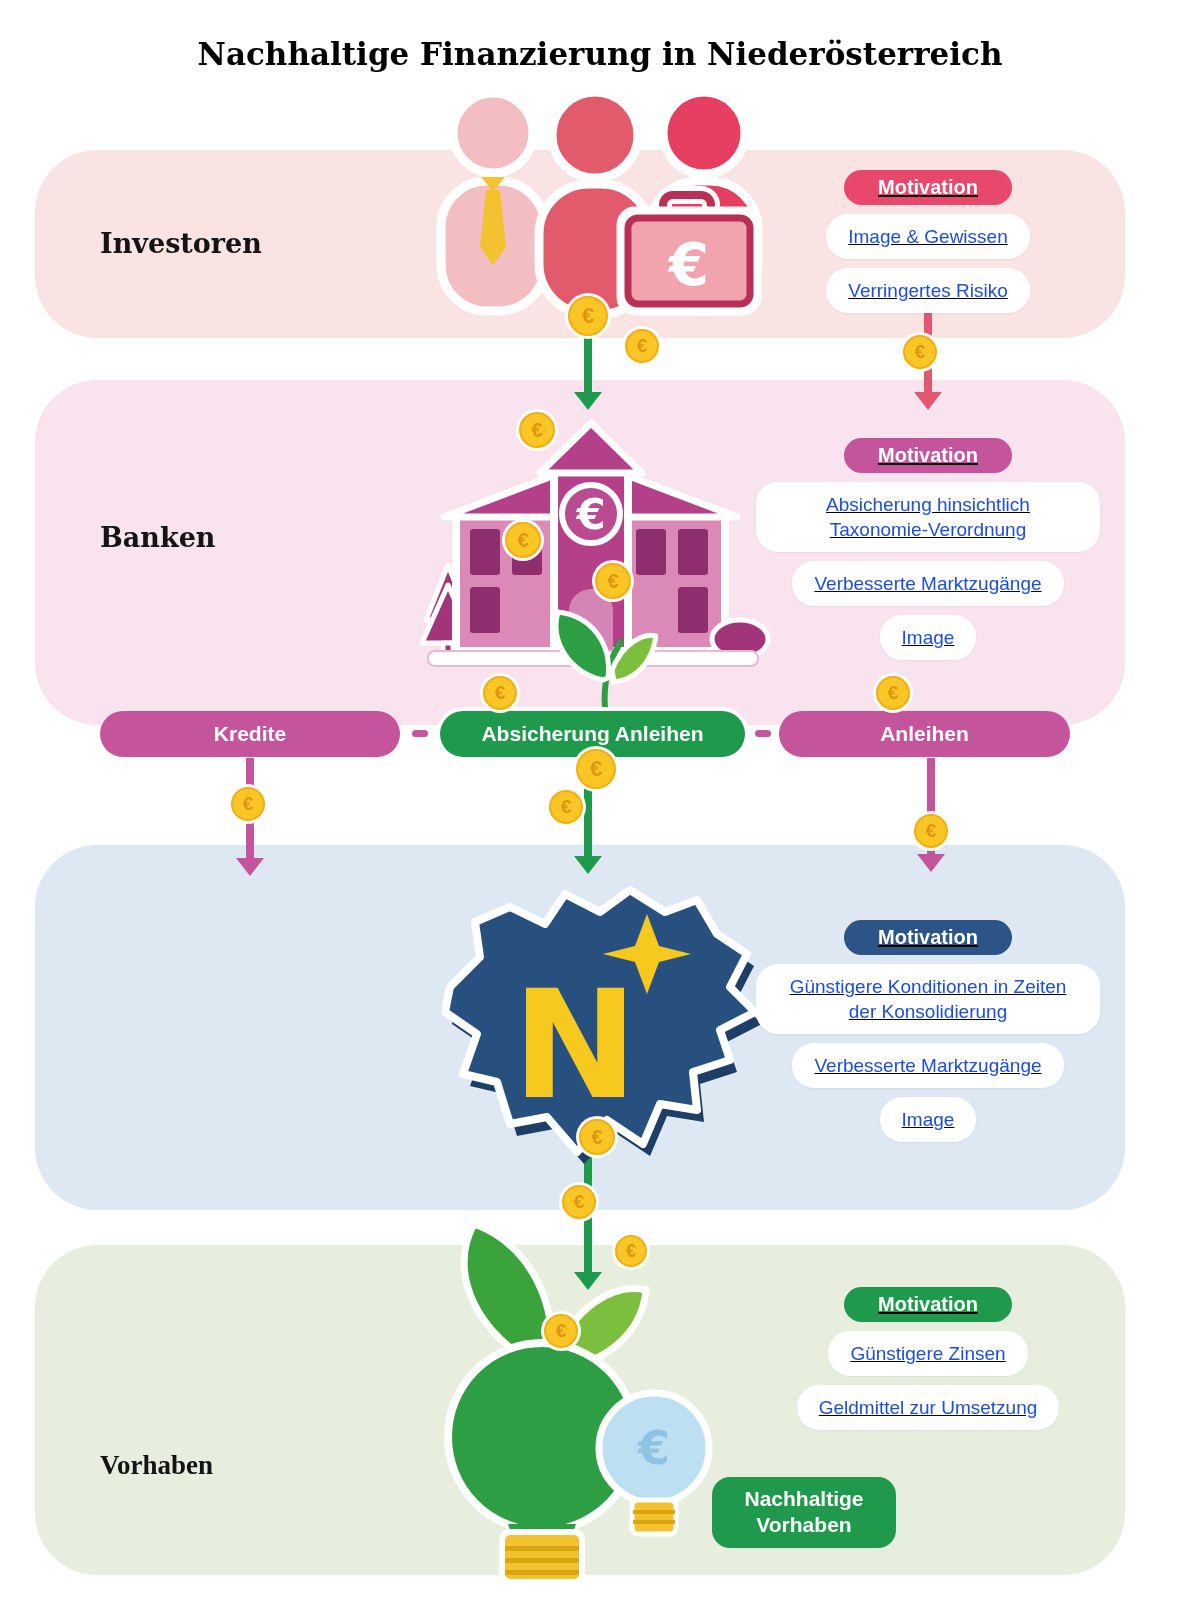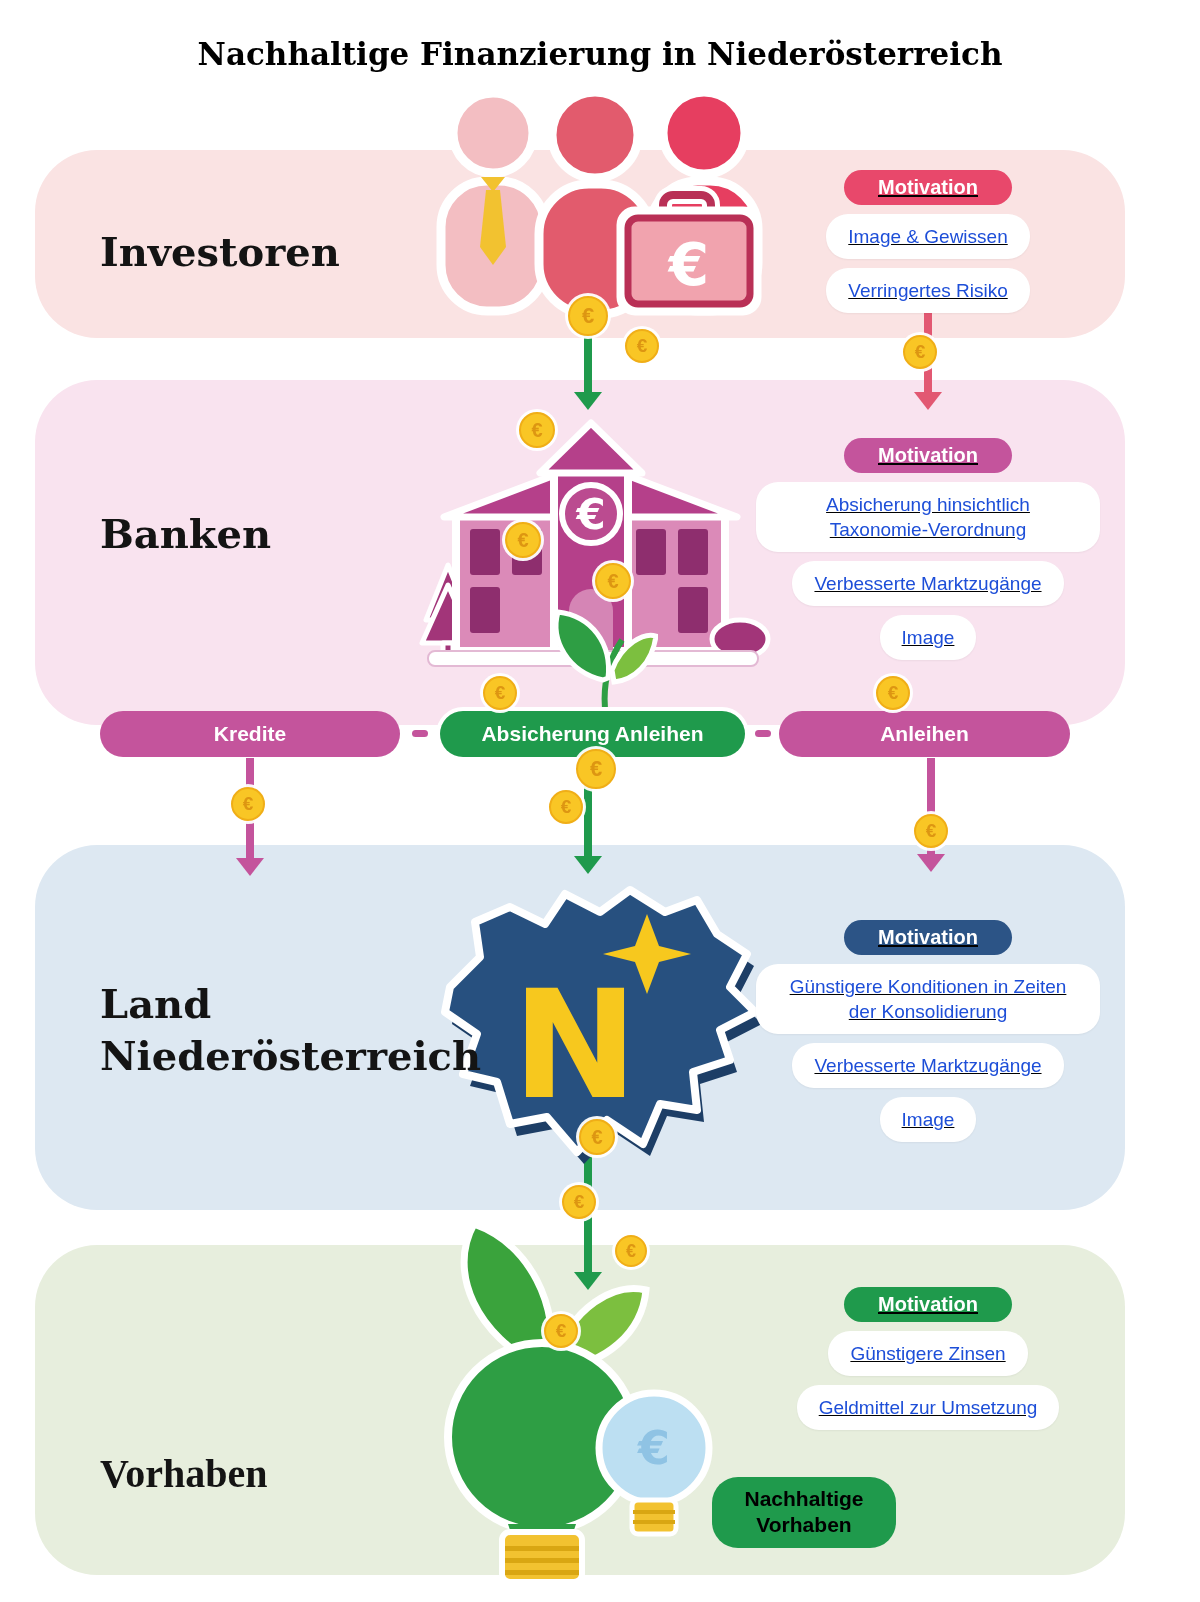--- a/index.html
+++ b/index.html
@@ -13,21 +13,21 @@
     z-index:4;
   }
   .band { position:absolute; left:35px; width:1090px; border-radius:62px; z-index:1; }
   .band.investoren { top:150px; height:188px; background:#fae3e3; }
   .band.banken     { top:380px; height:345px; background:#f9e3ef; }
   .band.land       { top:845px; height:365px; background:#dde8f2; }
   .band.vorhaben   { top:1245px; height:330px; background:#e7eedd; }
 
   .band-label {
     position:absolute; left:100px; z-index:4;
-    font-family:"DejaVu Serif", serif; font-weight:bold; font-size:40px;
+    font-family:"DejaVu Serif", serif; font-weight:bold; font-size:27px;
     color:#141414; line-height:1.3;
   }
 
   .arrow { position:absolute; width:28px; z-index:2; }
   .arrow .stem {
     position:absolute; left:50%; transform:translateX(-50%);
     top:0; width:8px; height:calc(100% - 16px); background:var(--c);
   }
   .arrow .head {
     position:absolute; bottom:0; left:0; width:0; height:0;
@@ -59,22 +59,22 @@
     padding:6px 34px; border-radius:999px; white-space:nowrap;
   }
   .motiv-pill {
     background:#fff; border-radius:22px; padding:10px 22px;
     font-size:19px; color:#1d4ed8; text-align:center; line-height:1.32;
     max-width:300px; box-shadow:0 1px 2px rgba(0,0,0,0.05);
   }
 
   .nv-badge {
     position:absolute; left:712px; top:1477px; width:184px; z-index:4;
-    background:#1f9a4c; color:#000000; font-weight:bold; font-size:21px;
-    text-align:center; line-height:1.25; padding:9px 0; border-radius:26px;
+    background:#1f9a4c; color:#ffffff; font-weight:bold; font-size:21px;
+    text-align:center; line-height:1.25; padding:9px 0; border-radius:18px;
   }
 
   .coin {
     position:absolute; z-index:5; border-radius:50%;
     background:#f9c625; border:2px solid #f0ae17; color:#dd9612;
     box-shadow:0 0 0 3px rgba(255,255,255,0.95);
     display:flex; align-items:center; justify-content:center; font-weight:bold;
     box-sizing:border-box;
   }
   .coin.lg { width:40px; height:40px; font-size:22px; }
@@ -90,22 +90,21 @@
 <div class="canvas">
 
   <div class="title">Nachhaltige Finanzierung in Niederösterreich</div>
 
   <div class="band investoren"></div>
   <div class="band banken"></div>
   <div class="band land"></div>
   <div class="band vorhaben"></div>
 
   <div class="band-label" style="top:226px;">Investoren</div>
-  <div class="band-label" style="top:508px;">Banken</div>
-  <div class="band-label" style="top:978px; width:320px;">Land Niederösterreich</div>
+  <div class="band-label" style="top:520px;">Banken</div>
   <div class="band-label" style="top:1448px;font-family:Liberation Serif, serif;">Vorhaben</div>
 
   <div class="arrow" style="left:574px; top:292px; height:118px; --c:#1f9a4c;">
       <div class="stem"></div>
       <div class="head"></div>
     </div>
   <div class="arrow" style="left:914px; top:312px; height:98px; --c:#e25872;">
       <div class="stem"></div>
       <div class="head"></div>
     </div>

